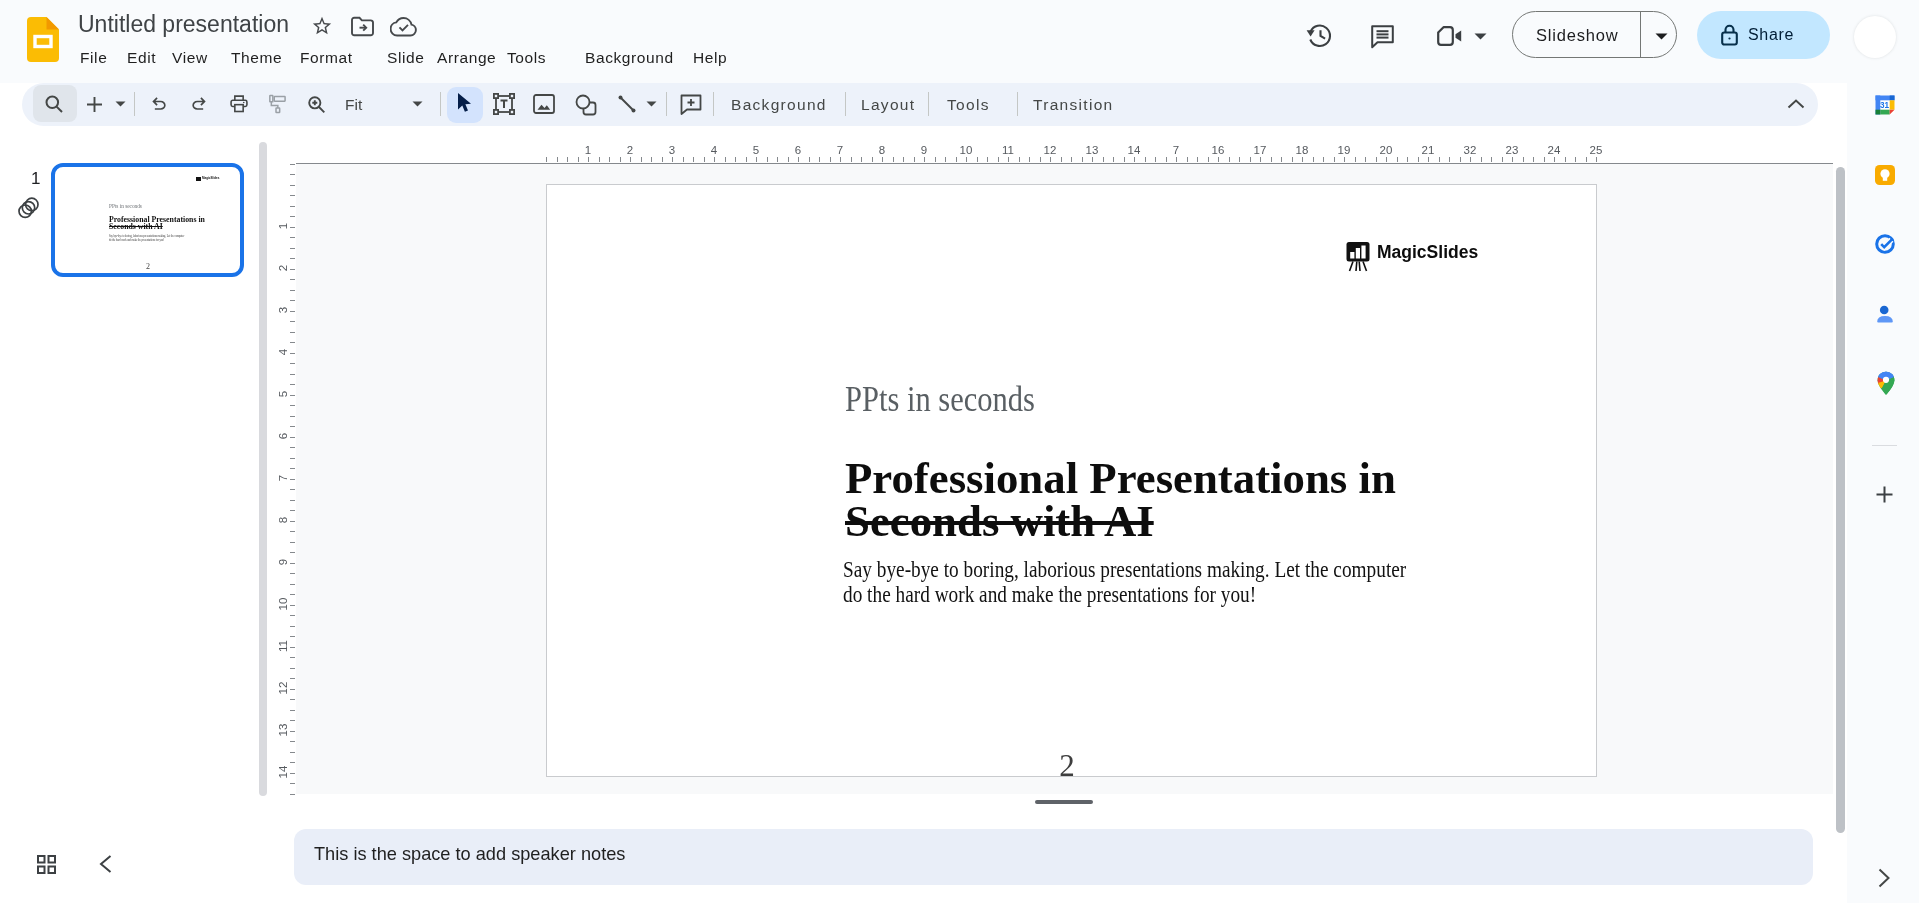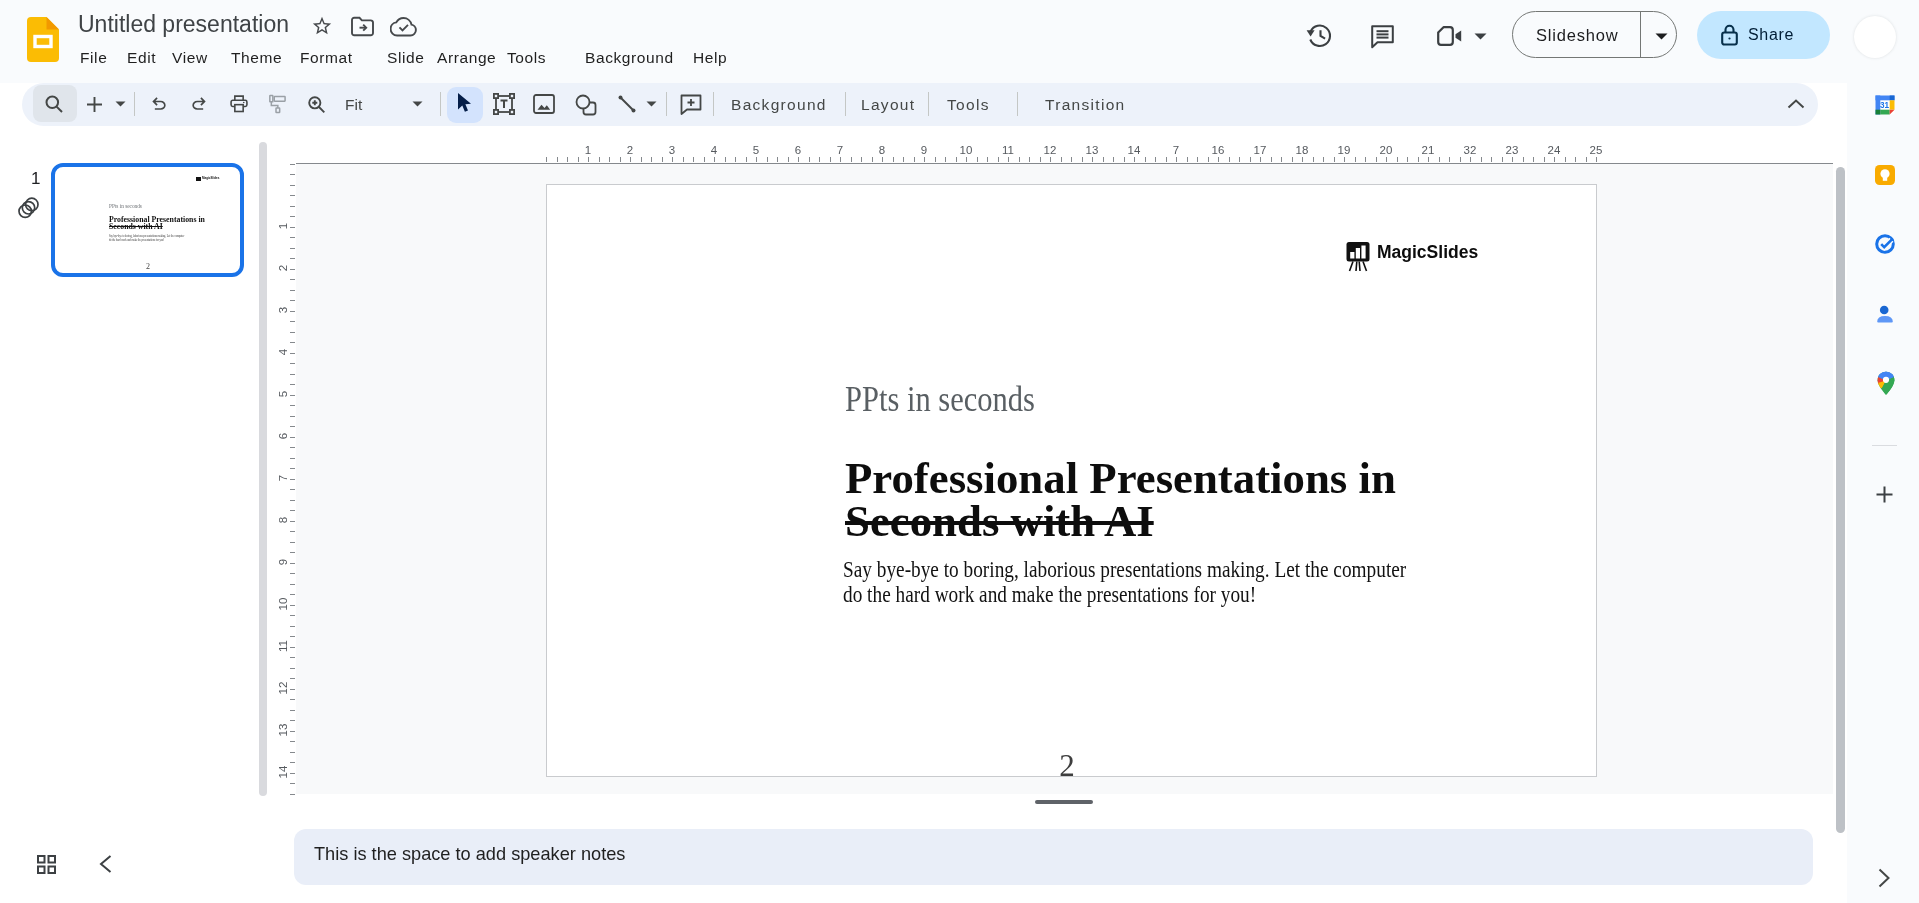--- a/index.html
+++ b/index.html
@@ -155,21 +155,21 @@
 <path d="M1.5 1.5 h19 v14 H7 l-5.5 4.5 z" stroke-linejoin="round"></path>
 <path d="M11 5 v7 M7.5 8.5 h7"></path>
 </svg>
 <div class="tbsep" style="left:713px;"></div>
 <div class="tbtxt" style="left:731px;">Background</div>
 <div class="tbsep" style="left:845px;"></div>
 <div class="tbtxt" style="left:861px;">Layout</div>
 <div class="tbsep" style="left:928px;"></div>
 <div class="tbtxt" style="left:947px;">Tools</div>
 <div class="tbsep" style="left:1017px;"></div>
-<div class="tbtxt" style="left:1033px;margin-left:12px;">Transition</div>
+<div class="tbtxt" style="left:1033px;">Transition</div>
 <svg style="left:1787px;top:99px;" width="18" height="10" viewBox="0 0 18 10" fill="none" stroke="#444746" stroke-width="2">
     <path d="M1.5 8.5 L9 1.5 L16.5 8.5"></path>
   </svg>
 <div class="abs" style="left:31px;top:169px;font-size:17px;color:#202124;">1</div>
 <svg style="left:18px;top:197px;" width="21" height="22" viewBox="0 0 21 22" fill="none" stroke="#3c4043" stroke-width="1.7">
 <circle cx="7.2" cy="14.2" r="6.2"></circle>
     <circle cx="10.5" cy="10.8" r="6.2"></circle>
     <circle cx="13.8" cy="7.4" r="6.2"></circle>
 </svg>
 <div class="abs" style="left:51px;top:163px;width:193px;height:114px;background:#ffffff;border:4px solid #1a73e8;border-radius:12px;"></div>

